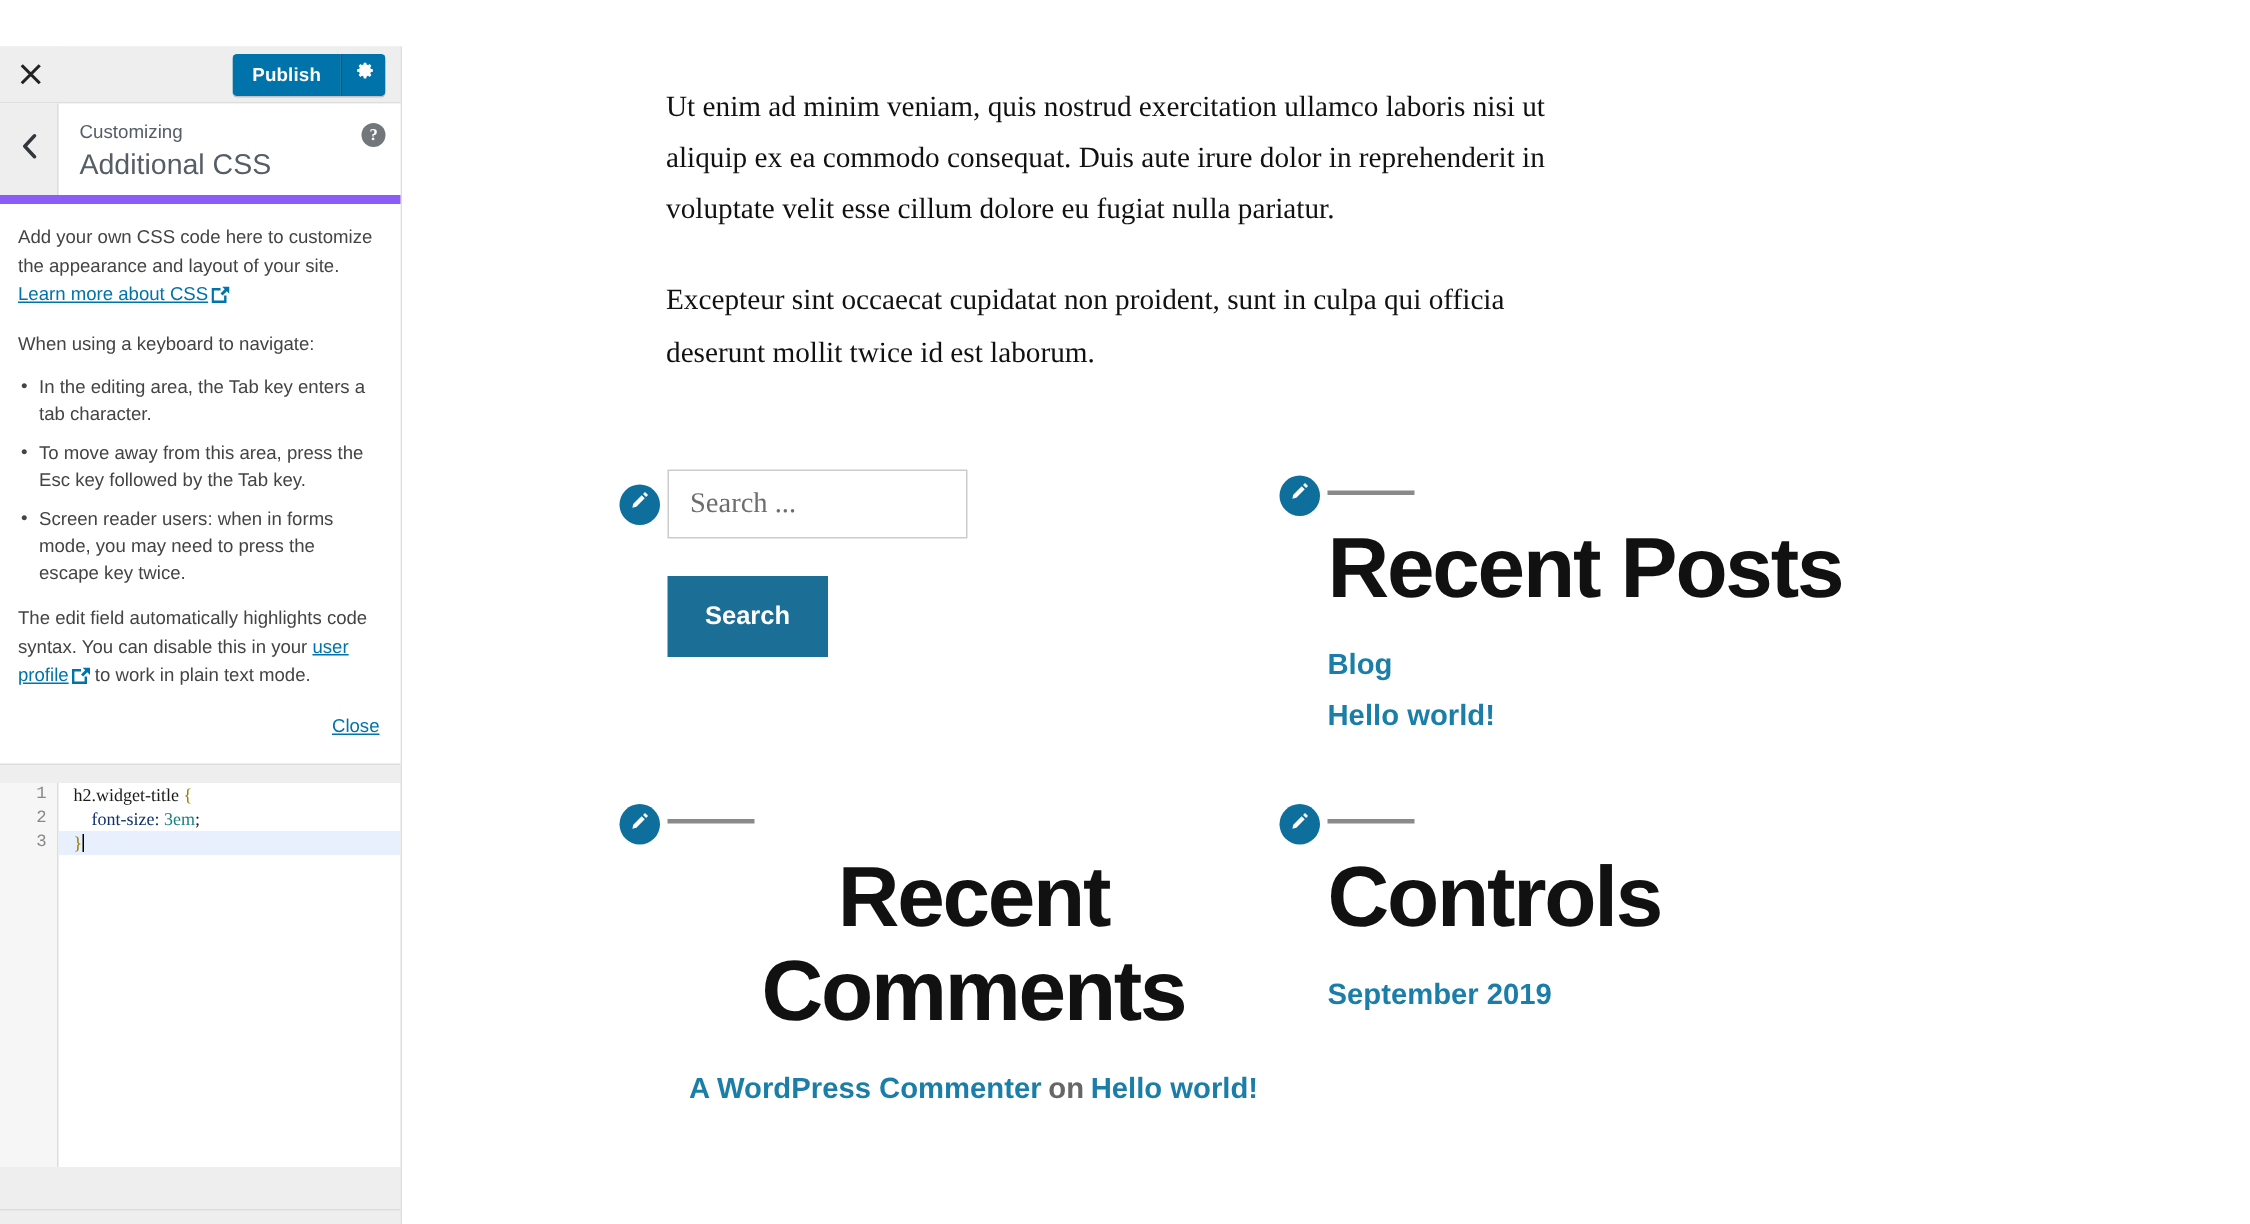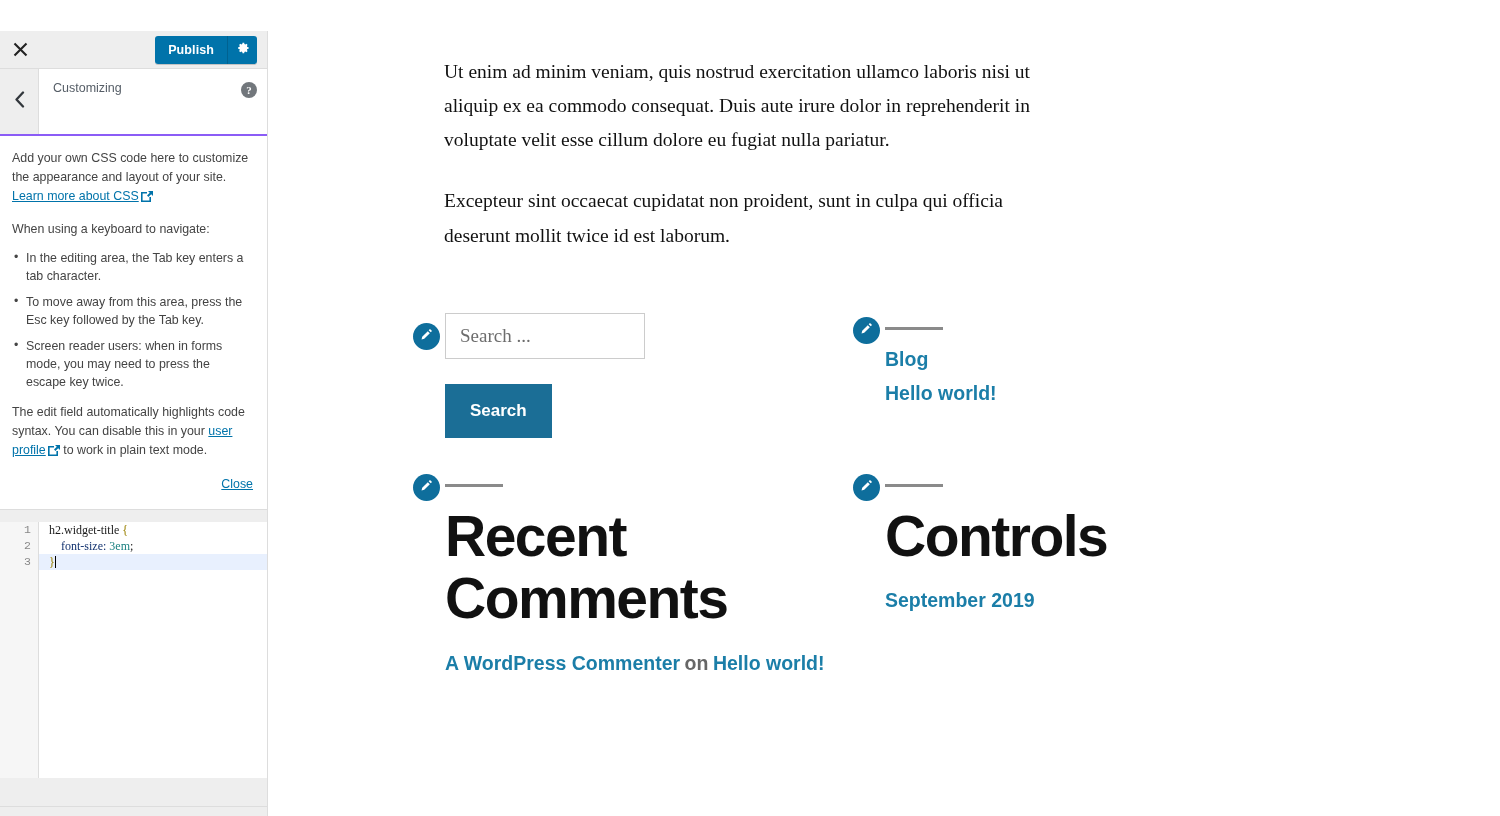--- a/index.html
+++ b/index.html
@@ -57,21 +57,21 @@
     display: flex; align-items: center; justify-content: center;
     border-left: 1px solid #006291;
     cursor: pointer;
   }
 
   
   .panel-header {
     height: 67px; flex: 0 0 67px;
     background: #ffffff;
     display: flex; align-items: stretch;
-    border-bottom: 2px solid #8b5cf6;
+    border-bottom: 6px solid #8b5cf6;
   }
   .back-btn {
     width: 39px; flex: 0 0 39px;
     background: #eeeeee;
     border-right: 1px solid #dddddd;
     display: flex; align-items: center; justify-content: center;
     cursor: pointer;
   }
   .panel-title-wrap {
     flex: 1 1 auto;
@@ -307,20 +307,21 @@
     <div class="panel-header">
       <div class="back-btn">
         <span>
           <svg width="11" height="17" viewBox="0 0 11 17">
             <path d="M9 1.5 L2.5 8.5 L9 15.5" stroke="#32373c" stroke-width="2.3" fill="none" stroke-linecap="round" stroke-linejoin="round"></path>
           </svg>
         </span>
       </div>
       <div class="panel-title-wrap">
         <div class="panel-kicker">Customizing</div>
+        <div class="panel-title">Additional CSS</div>
         <div class="help-icon">?</div>
       </div>
     </div>
 
     <div class="css-help">
       <p>
         <span>Add your own CSS code here to customize the appearance and layout of your site.</span>
         <br>
         <a href="#">Learn more about CSS</a><span class="ext-link-icon"><svg width="12" height="11" viewBox="0 0 12 11" fill="#0073aa">
               <path d="M0 1h6v1.6H1.6v6.8H8.4V6H10v5H0z"></path>
@@ -420,31 +421,32 @@
 
         <div class="widget">
           <div class="edit-pencil">
             <span>
               <svg width="13" height="13" viewBox="0 0 16 16" fill="#ffffff">
                 <path d="M12.3 1.2l2.5 2.5-1.6 1.6-2.5-2.5zM9.6 3.9l2.5 2.5-6.9 6.9-3.3.8.8-3.3z"></path>
               </svg>
             </span>
           </div>
           <div class="widget-rule"></div>
+          <h2 class="widget-title">Recent Posts</h2>
           <ul class="widget-list">
             <li>
               <a href="#">Blog</a>
             </li>
             <li>
               <a href="#">Hello world!</a>
             </li>
           </ul>
         </div>
 
-        <div class="widget" style="margin-top:32px;">
+        <div class="widget" style="margin-top:32px;text-align:center;">
           <div class="edit-pencil">
             <span>
               <svg width="13" height="13" viewBox="0 0 16 16" fill="#ffffff">
                 <path d="M12.3 1.2l2.5 2.5-1.6 1.6-2.5-2.5zM9.6 3.9l2.5 2.5-6.9 6.9-3.3.8.8-3.3z"></path>
               </svg>
             </span>
           </div>
           <div class="widget-rule"></div>
           <h2 class="widget-title">Recent Comments</h2>
           <ul class="widget-list">

